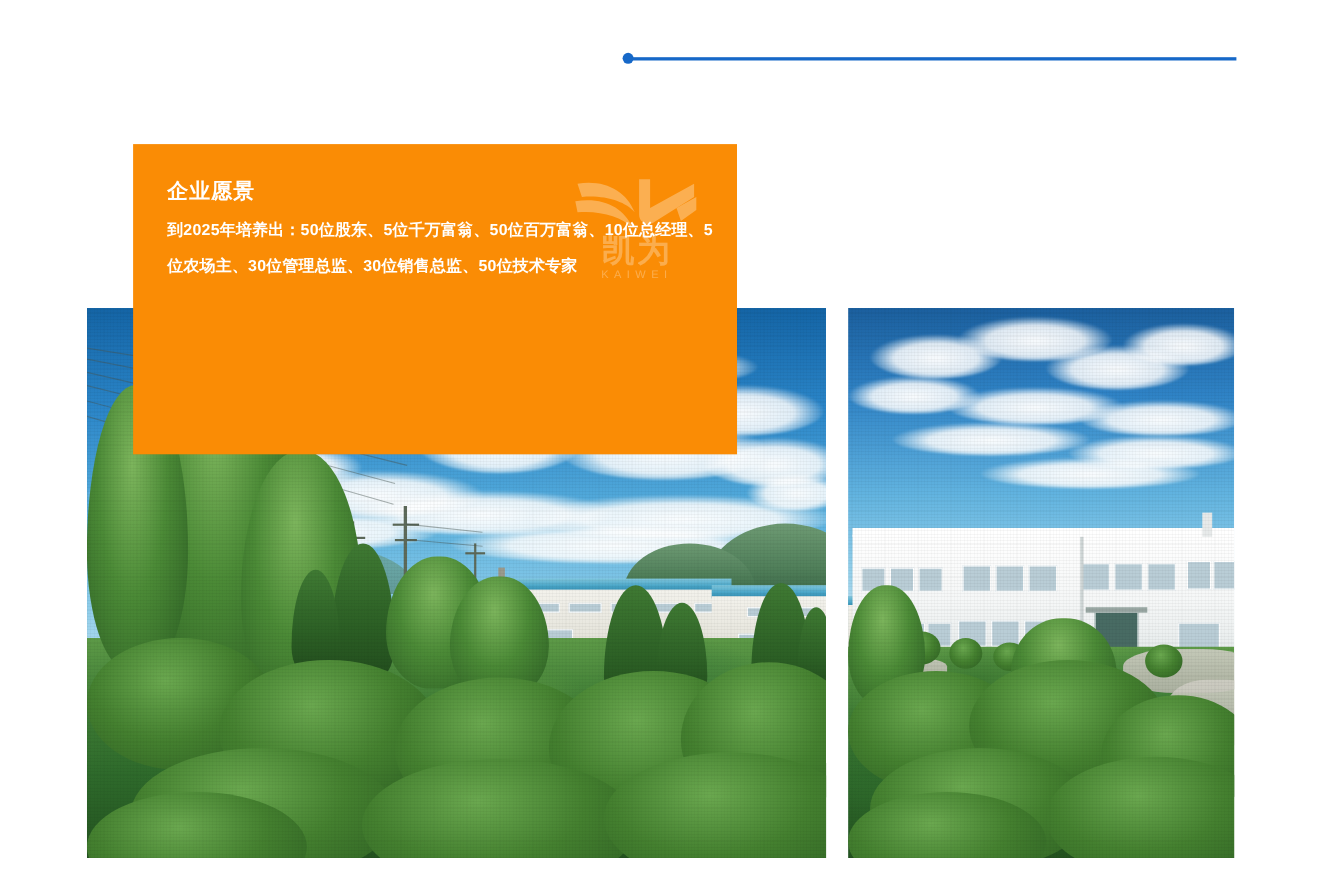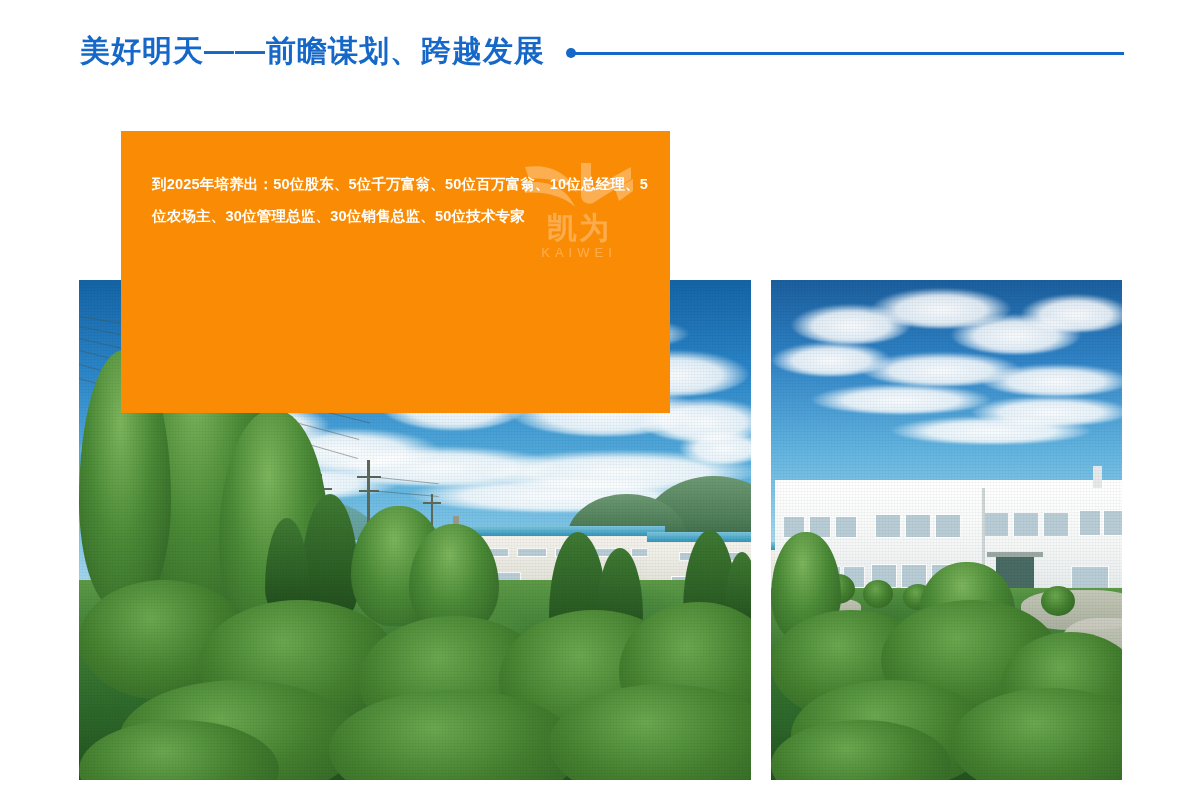--- a/index.html
+++ b/index.html
@@ -150,31 +150,30 @@
     opacity:.30; pointer-events:none;
   }
   .logo svg{ display:block; }
   .logo-cn{
     position:absolute; left:0; top:52px; width:120px; text-align:center;
     font-size:30px; font-weight:bold; color:#ffffff; letter-spacing:2px;
     line-height:34px; opacity:.95;
   }
   .logo-en{
     position:absolute; left:0; top:86px; width:120px; text-align:center;
-    font-size:13px; font-weight:400; color:#ffffff; letter-spacing:5px;
+    font-size:10px; font-weight:400; color:#ffffff; letter-spacing:5px;
     opacity:.95;
   }
 </style>
 </head>
 <body>
 
 <div class="page">
 
   <div class="header">
-    <div class="title-cn">美好明天——前瞻谋划、跨越发展</div>
     <div class="rule-wrap">
       <div class="rule-dot"></div>
       <div class="rule-line"></div>
     </div>
   </div>
 
   <div class="photos">
 
     <div class="photo photo-left">
       <div class="sky"></div>
@@ -344,17 +343,18 @@
         <path d="M6 8 C30 4, 50 14, 58 34 C50 24, 30 18, 10 20 Z" fill="#ffffff"></path>
         <path d="M4 24 C30 20, 48 30, 56 48 C46 38, 26 32, 6 34 Z" fill="#ffffff"></path>
         <path d="M62 4 L72 4 L72 30 L112 8 L112 20 L74 44 C70 46, 62 44, 62 36 Z" fill="#ffffff"></path>
         <path d="M96 30 L114 20 L114 32 L100 42 Z" fill="#ffffff"></path>
       </svg>
       <div class="logo-cn">凯为</div>
       <div class="logo-en">KAIWEI</div>
     </div>
 
     <div class="panel-inner">
+      <div class="heading">企业愿景</div>
       <div class="body-text">到2025年培养出：50位股东、5位千万富翁、50位百万富翁、10位总经理、5位农场主、30位管理总监、30位销售总监、50位技术专家</div>
     </div>
   </div>
 
 </div>
 
 </body></html>

